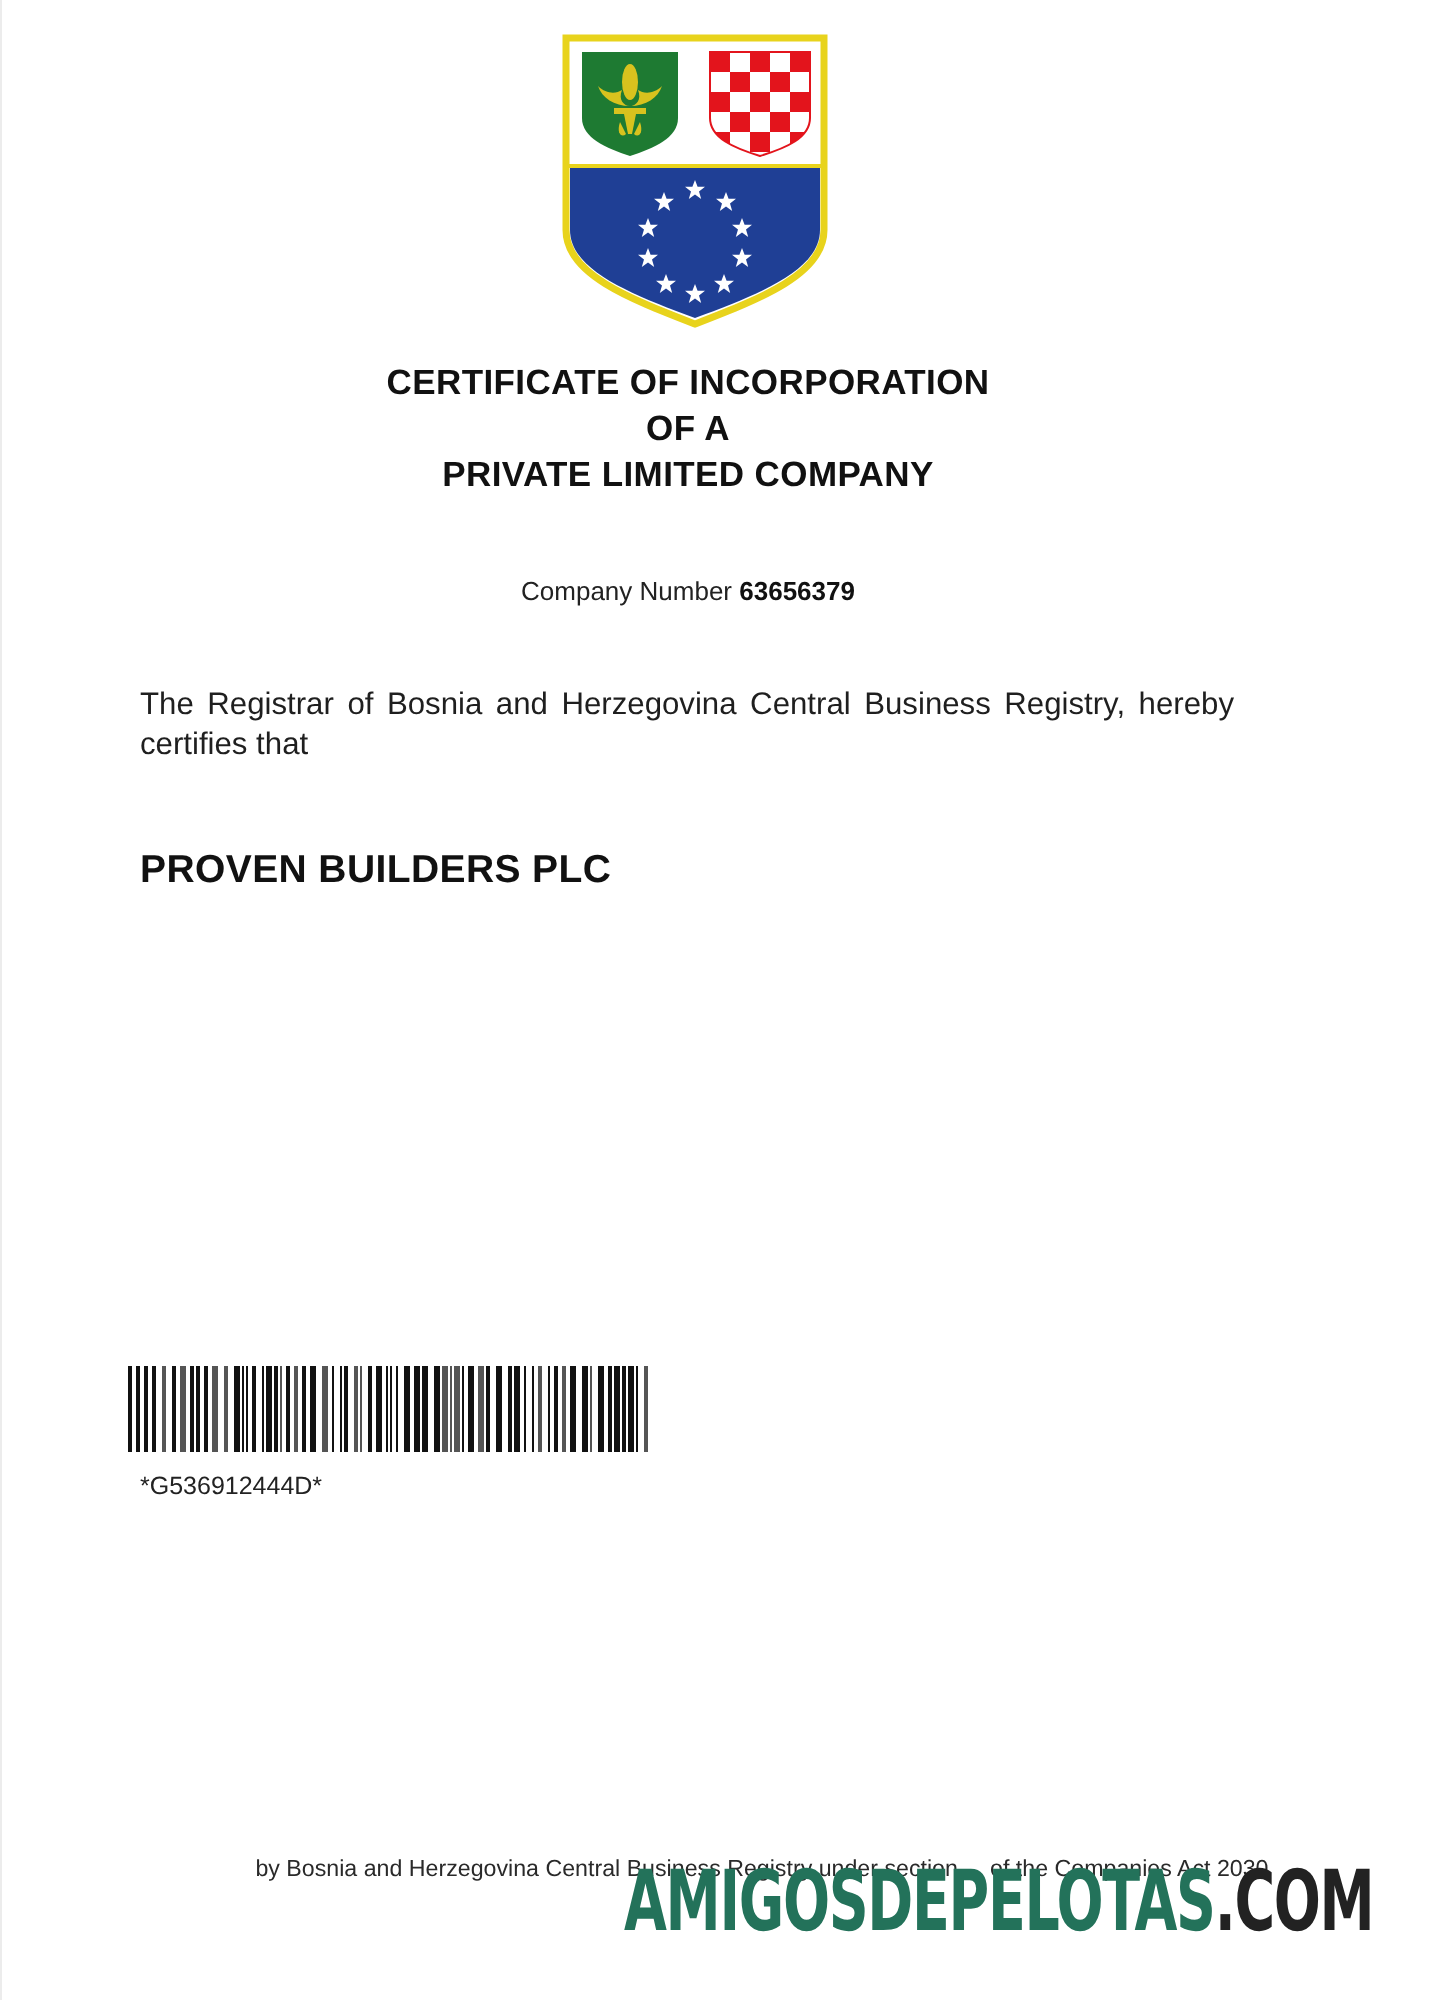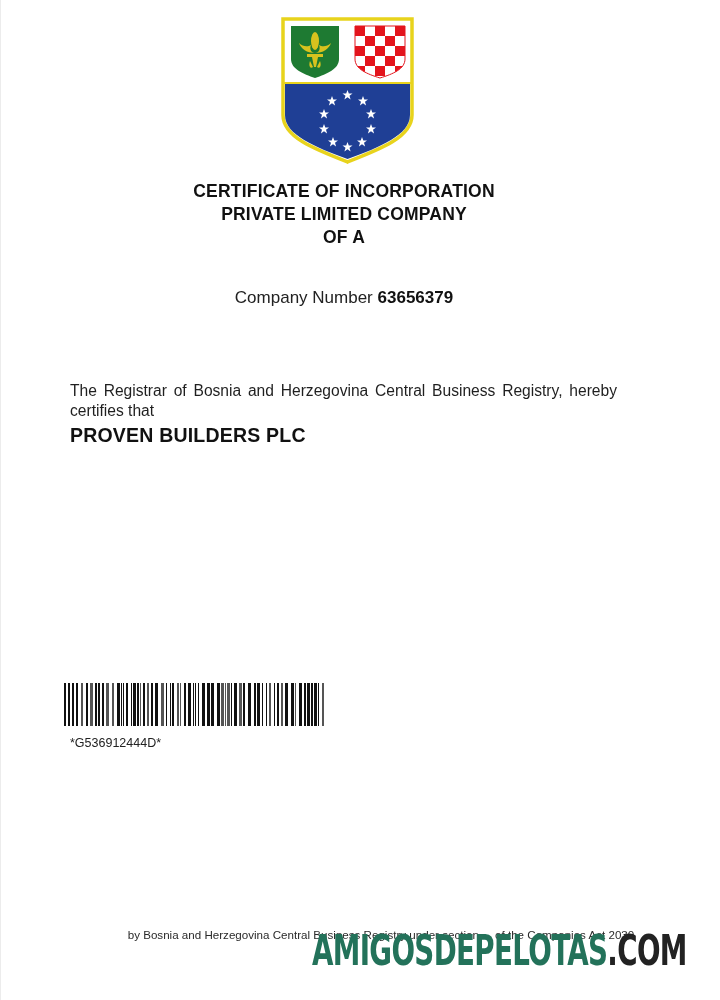--- a/index.html
+++ b/index.html
@@ -41,33 +41,33 @@
       letter-spacing: 0.2px;
       color: #111;
     }
     .title div { white-space: nowrap; }
     .company-number {
       position: absolute;
       left: 0;
       width: 686px;
       top: 288px;
       text-align: center;
-      font-size: 17px;
+      font-size: 13px;
       color: #222;
     }
     .company-number b { color: #111; }
     .para {
       position: absolute;
       left: 69px;
       width: 547px;
       font-size: 15.6px;
       line-height: 20px;
       color: #1f1f1f;
     }
-    .justify { text-align: justify; text-align-last: left; margin-top: 38px; }
+    .justify { text-align: justify; text-align-last: left; }
     .p1 { top: 343px; }
     .company-name {
       position: absolute;
       left: 69px;
       top: 424px;
       font-size: 19.5px;
       font-weight: bold;
       color: #111;
       letter-spacing: 0.2px;
     }
@@ -190,22 +190,22 @@
           <polygon points="0,-5 1.3,-1.6 5,-1.6 2,0.8 3.1,4.5 0,2.3 -3.1,4.5 -2,0.8 -5,-1.6 -1.3,-1.6"></polygon>
         </g>
       <g transform="translate(51,84)">
           <polygon points="0,-5 1.3,-1.6 5,-1.6 2,0.8 3.1,4.5 0,2.3 -3.1,4.5 -2,0.8 -5,-1.6 -1.3,-1.6"></polygon>
         </g>
     </g>
   </svg>
 
   <div class="title">
     <div>CERTIFICATE OF INCORPORATION</div>
+    <div>OF A</div>
     <div>PRIVATE LIMITED COMPANY</div>
-    <div>OF A</div>
   </div>
 
   <div class="company-number">
     <span>Company Number</span>
     <b>63656379</b>
   </div>
 
   <div class="para p1 justify">The Registrar of Bosnia and Herzegovina Central Business Registry, hereby certifies that</div>
 
   <div class="company-name">PROVEN BUILDERS PLC</div>

